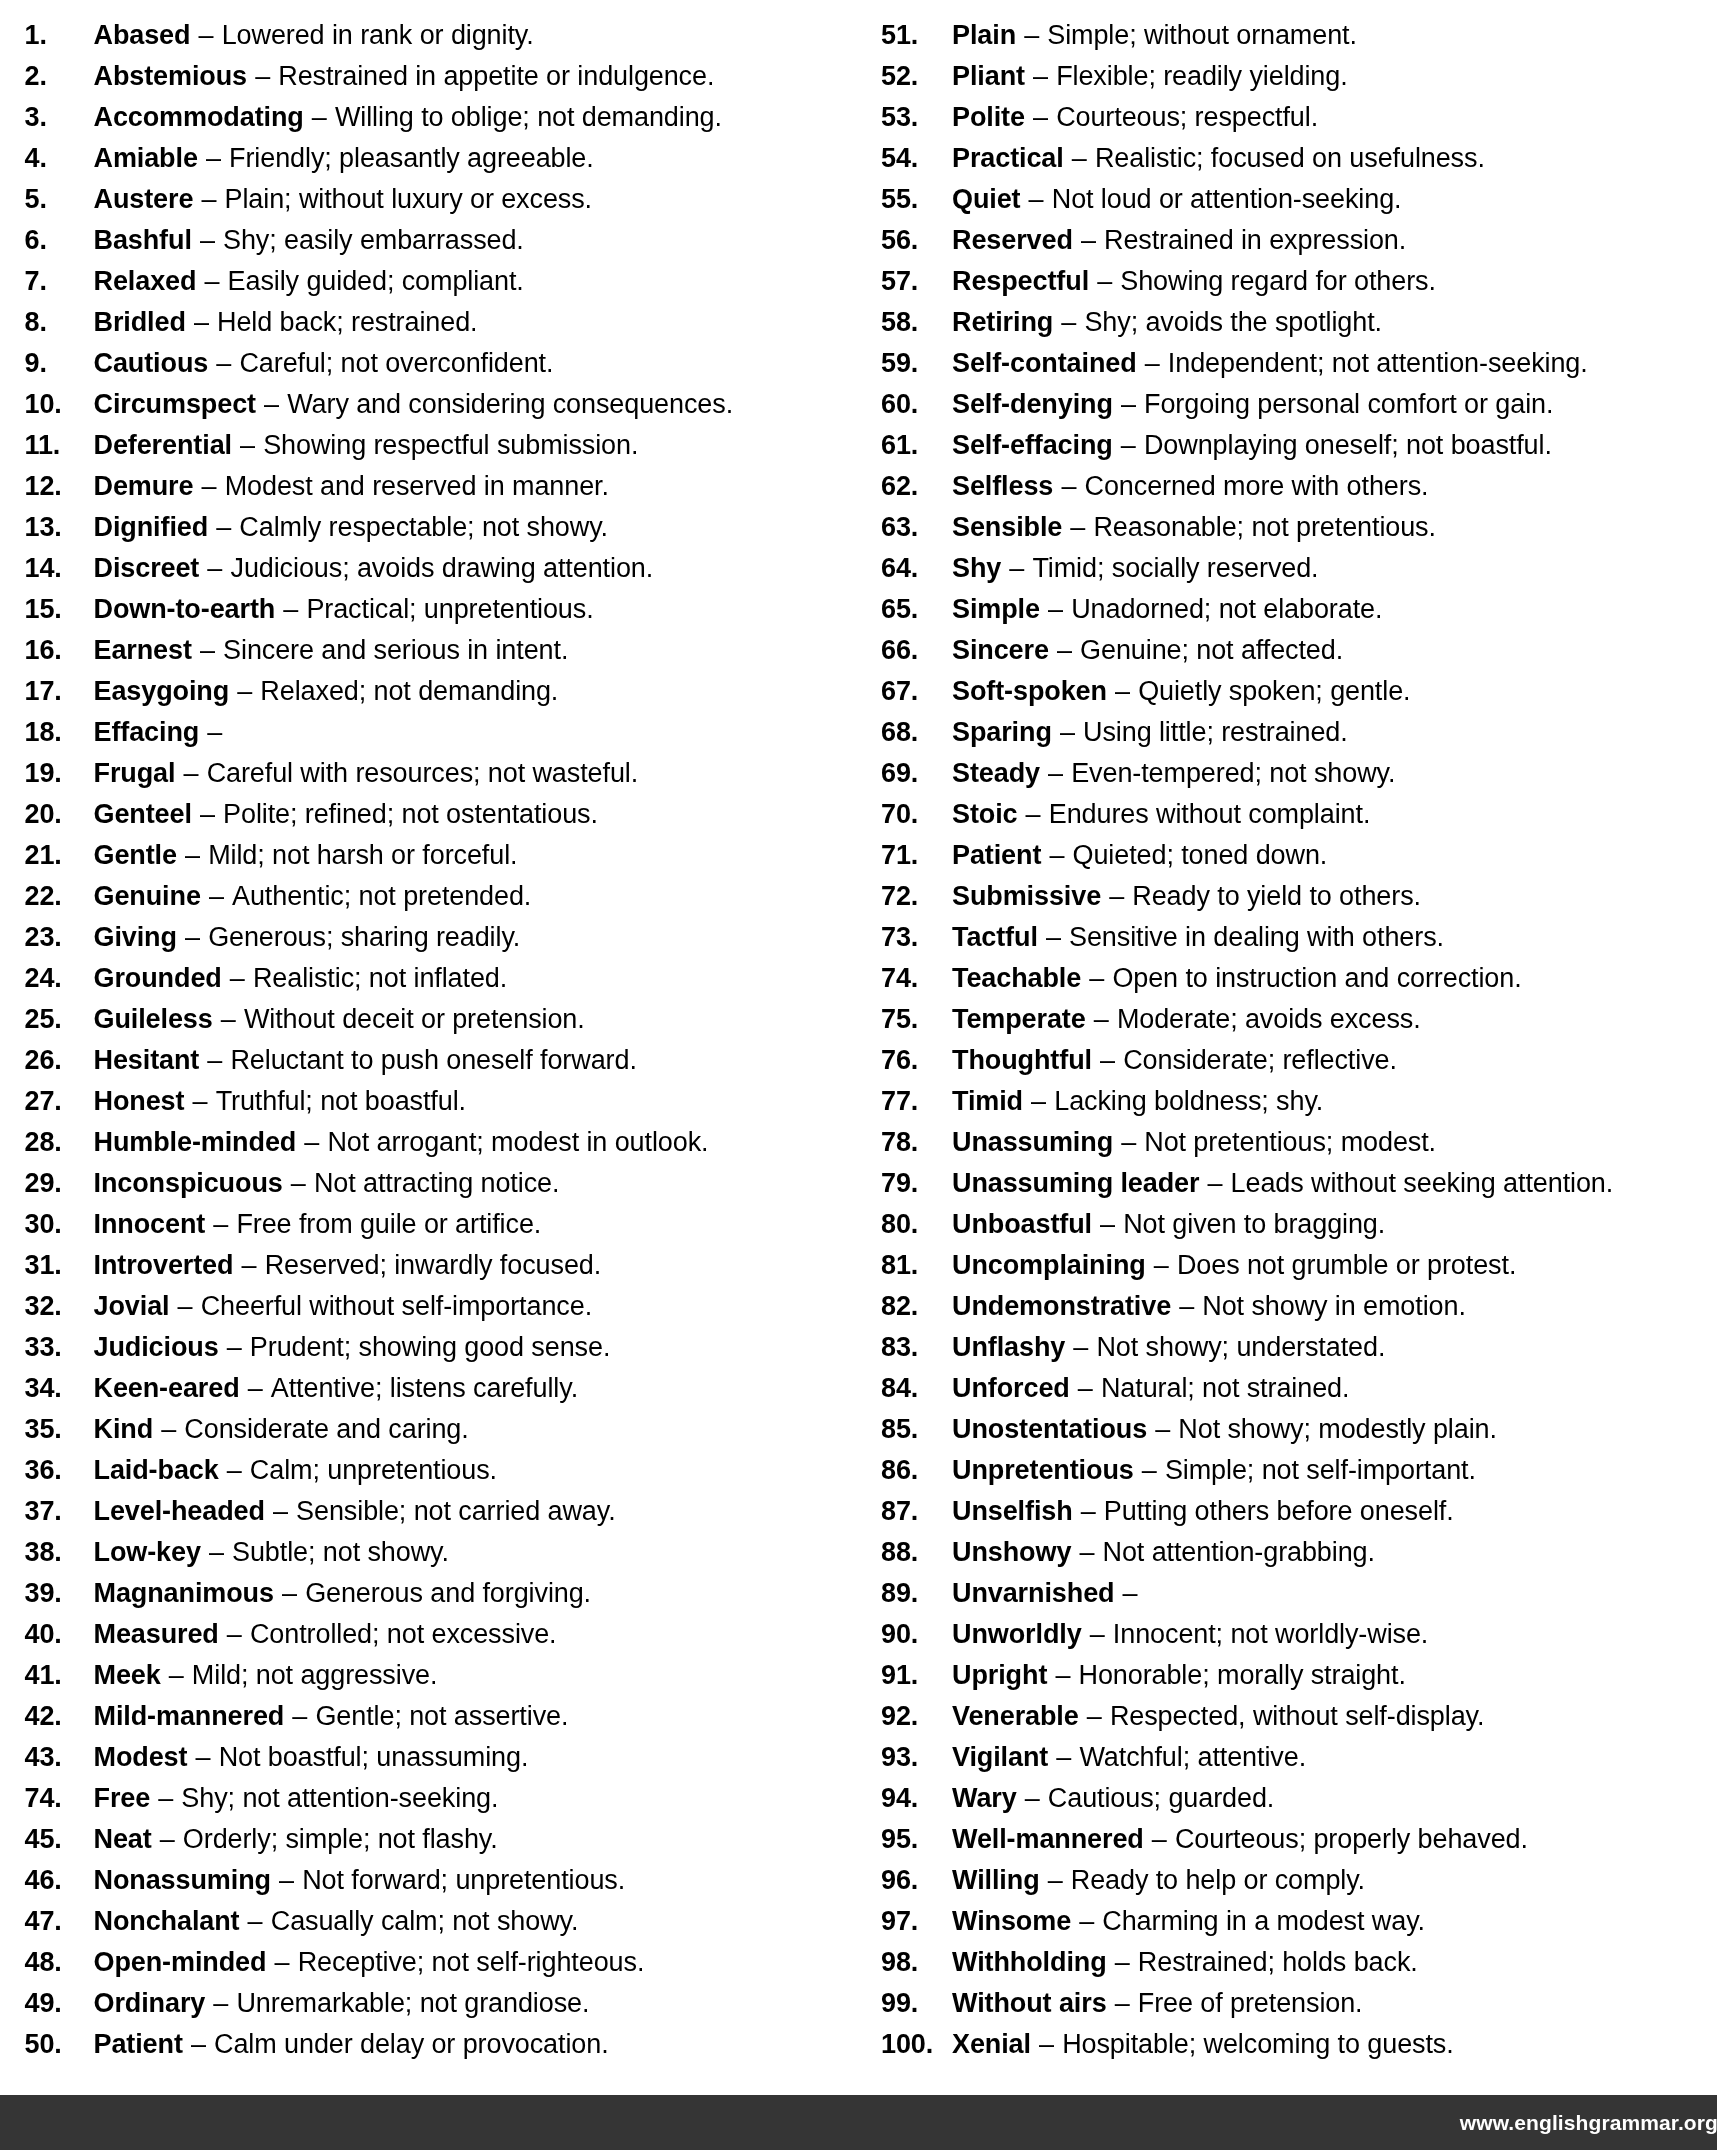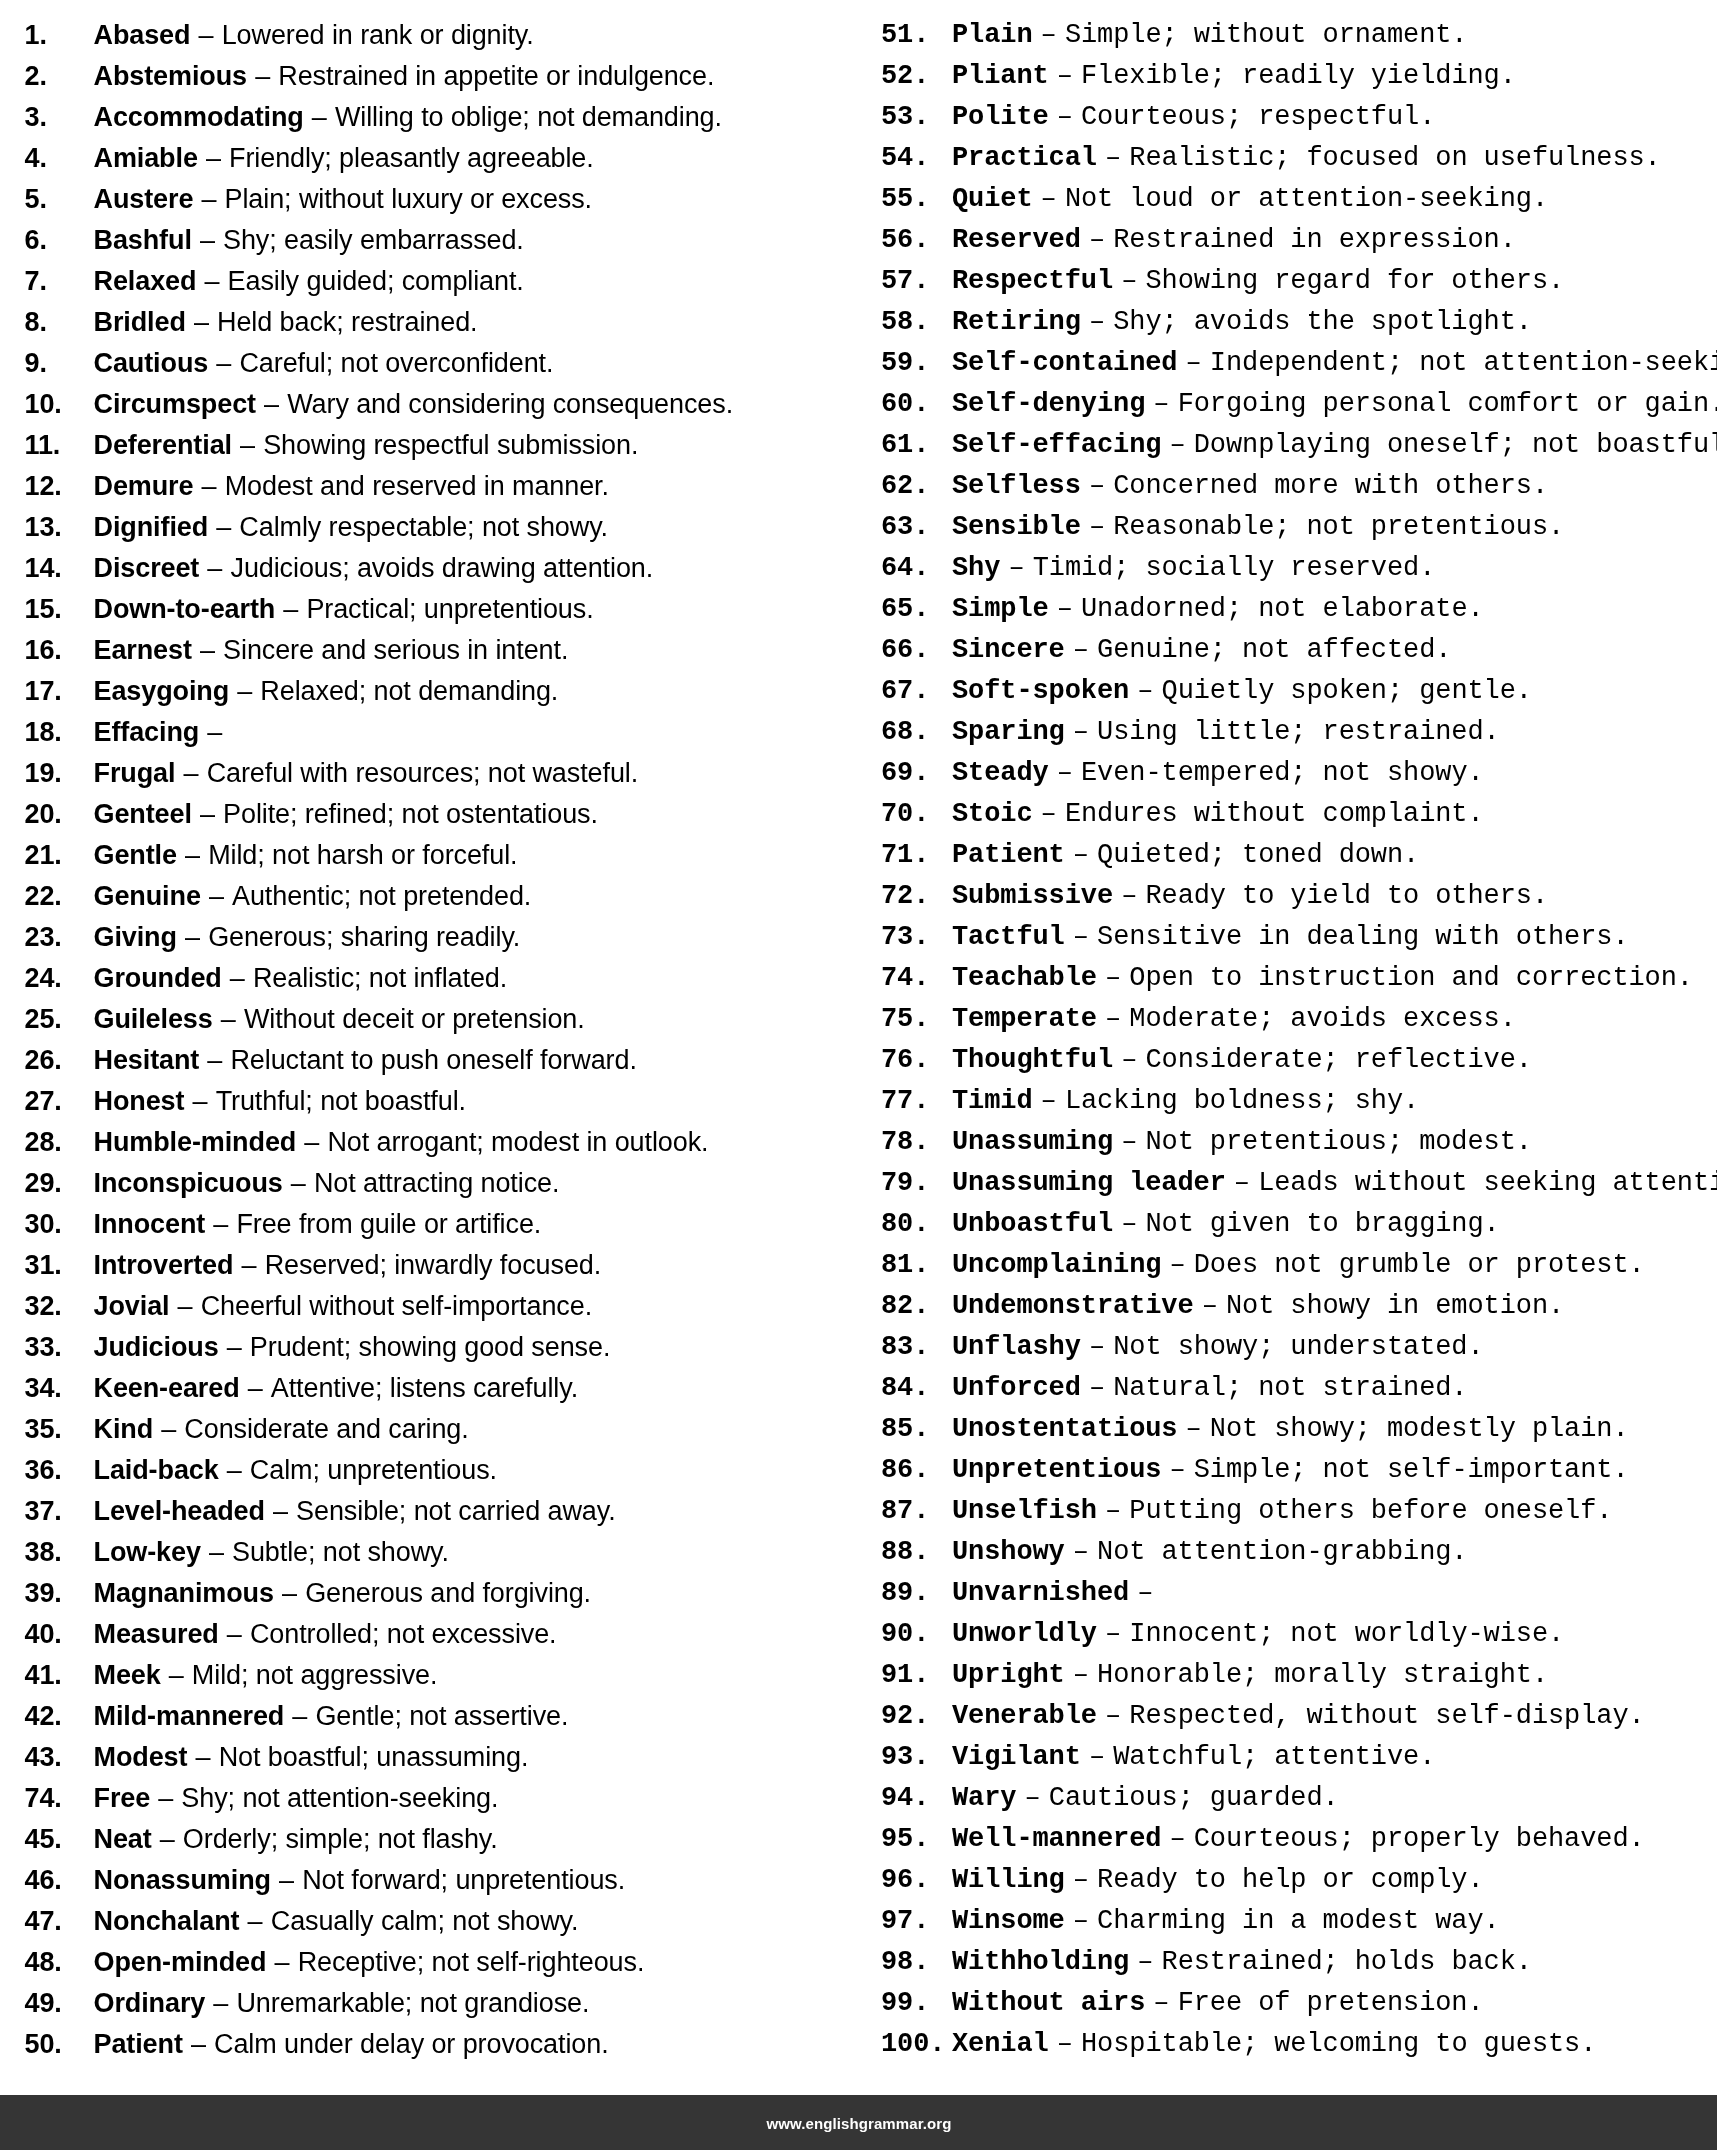--- a/index.html
+++ b/index.html
@@ -35,21 +35,20 @@
   }
 
   .column {
     width: 859px;
     padding-left: 24.5px;
     padding-right: 12.2px;
   }
 
   .column-right {
     padding-left: 22px;
-    font-family: Liberation Mono, monospace;
   }
 
   .entry {
     display: flex;
     align-items: baseline;
     height: 41px;
     font-size: 27px;
     line-height: 41px;
     white-space: nowrap;
   }
@@ -84,22 +83,22 @@
     letter-spacing: -0.1px;
   }
 
   .footer {
     flex: 0 0 auto;
     height: 56px;
     background: #353535;
     color: #ffffff;
     display: flex;
     align-items: center;
-    justify-content: center;
-    font-size: 15px;
+    justify-content: flex-end;
+    font-size: 21px;
     font-weight: bold;
     letter-spacing: 0.1px;
   }
 
   .footer-url { color: #ffffff; }
 </style>
 </head>
 <body>
 
 <div class="page">

